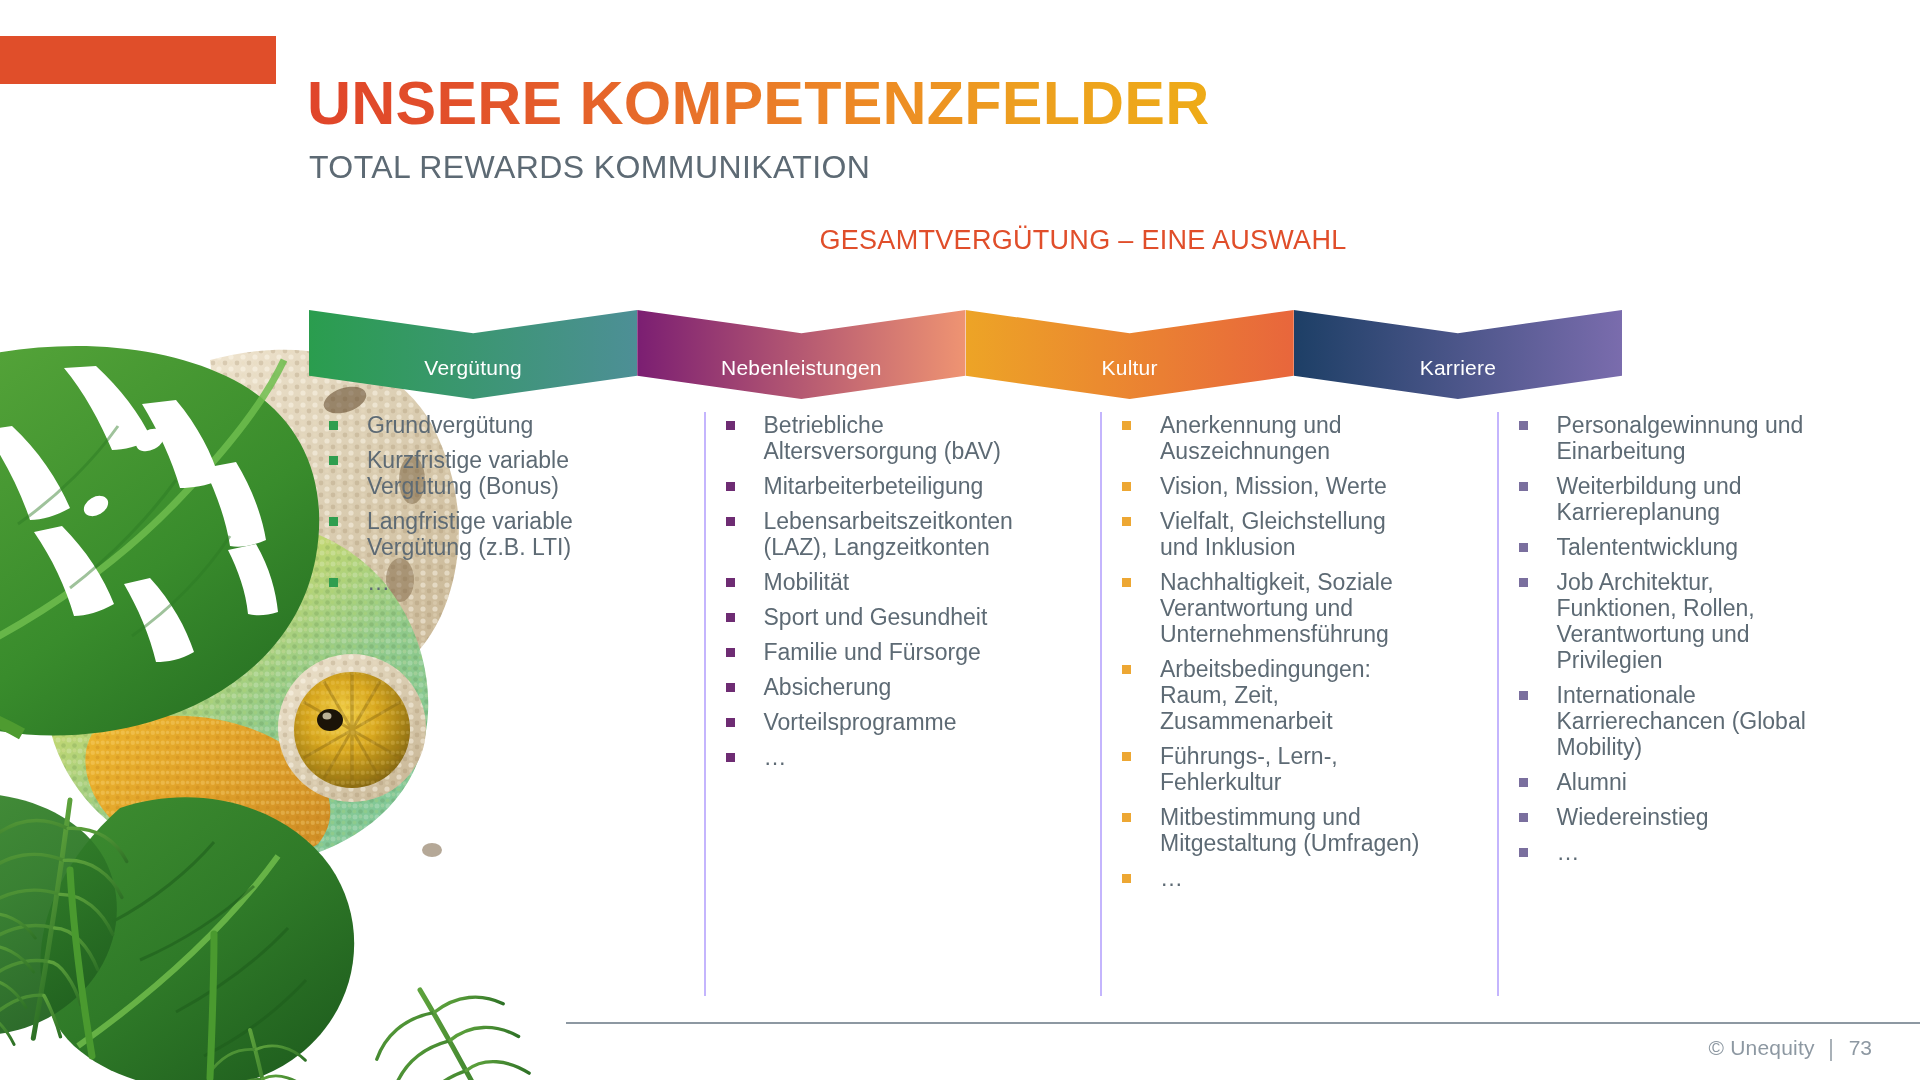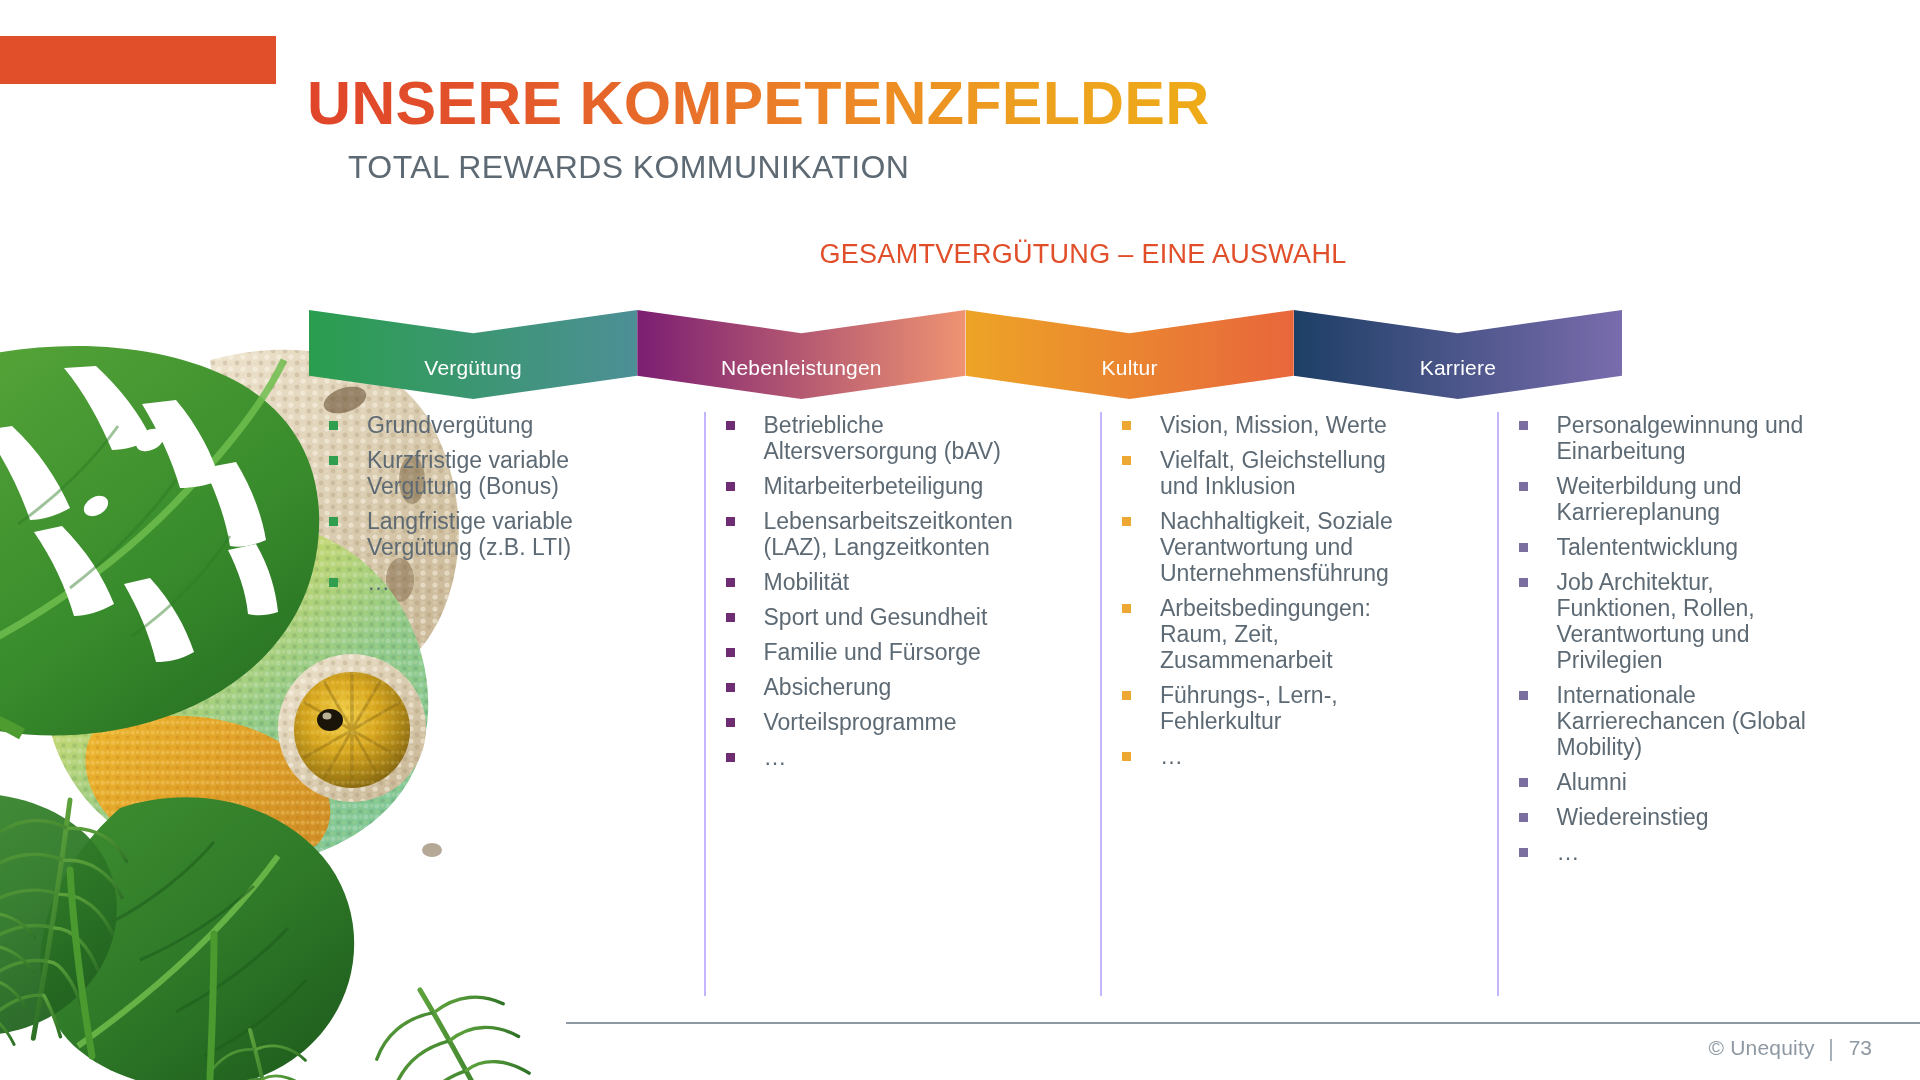--- a/index.html
+++ b/index.html
@@ -19,26 +19,26 @@
     position:absolute;left:307px;top:32px;
     font-size:61px;font-weight:bold;letter-spacing:.2px;
     line-height:1;white-space:nowrap;
     background:linear-gradient(90deg,#e0452a 0%,#e2512a 18%,#e8712a 42%,#ed8a25 62%,#eda01f 80%,#eeab17 100%);
     -webkit-background-clip:text;background-clip:text;
     -webkit-text-fill-color:transparent;color:transparent;text-decoration:underline;
   }
   .subtitle{
     position:absolute;left:309px;top:122px;
     font-size:32px;font-weight:normal;letter-spacing:.4px;
-    color:#5d6a74;white-space:nowrap;margin-left:39px;
+    color:#5d6a74;white-space:nowrap;
   }
 
   
   .section-heading{
-    position:absolute;top:239px;left:309px;width:1548px;
+    position:absolute;top:225px;left:309px;width:1548px;
     text-align:center;font-size:27px;letter-spacing:.3px;
     color:#e04e2a;white-space:nowrap;
   }
 
   
   #banner-row{
     position:absolute;left:309px;top:310px;width:1313px;height:89px;
     display:flex;
   }
   .banner{
@@ -361,26 +361,27 @@
           <li><span class="sq" style="background: rgb(110, 44, 115);"></span><span>Mobilität</span></li>
           <li><span class="sq" style="background: rgb(110, 44, 115);"></span><span>Sport und Gesundheit</span></li>
           <li><span class="sq" style="background: rgb(110, 44, 115);"></span><span>Familie und Fürsorge</span></li>
           <li><span class="sq" style="background: rgb(110, 44, 115);"></span><span>Absicherung</span></li>
           <li><span class="sq" style="background: rgb(110, 44, 115);"></span><span>Vorteilsprogramme</span></li>
           <li><span class="sq" style="background: rgb(110, 44, 115);"></span><span>…</span></li>
         </ul>
       </div>
       <div class="col">
         <ul class="bullets">
+          <li><span class="sq" style="background: rgb(237, 167, 51);"></span><span>Anerkennung und Auszeichnungen</span></li>
           <li><span class="sq" style="background: rgb(237, 167, 51);"></span><span>Vision, Mission, Werte</span></li>
           <li><span class="sq" style="background: rgb(237, 167, 51);"></span><span>Vielfalt, Gleichstellung und Inklusion</span></li>
           <li><span class="sq" style="background: rgb(237, 167, 51);"></span><span>Nachhaltigkeit, Soziale Verantwortung und Unternehmensführung</span></li>
           <li><span class="sq" style="background: rgb(237, 167, 51);"></span><span>Arbeitsbedingungen: Raum, Zeit, Zusammenarbeit</span></li>
           <li><span class="sq" style="background: rgb(237, 167, 51);"></span><span>Führungs-, Lern-, Fehlerkultur</span></li>
-          <li><span class="sq" style="background: rgb(237, 167, 51);"></span></li>
+          <li><span class="sq" style="background: rgb(237, 167, 51);"></span><span>Mitbestimmung und Mitgestaltung (Umfragen)</span></li>
           <li><span class="sq" style="background: rgb(237, 167, 51);"></span><span>…</span></li>
         </ul>
       </div>
       <div class="col">
         <ul class="bullets">
           <li><span class="sq" style="background: rgb(122, 111, 158);"></span><span>Personalgewinnung und Einarbeitung</span></li>
           <li><span class="sq" style="background: rgb(122, 111, 158);"></span><span>Weiterbildung und Karriereplanung</span></li>
           <li><span class="sq" style="background: rgb(122, 111, 158);"></span><span>Talententwicklung</span></li>
           <li><span class="sq" style="background: rgb(122, 111, 158);"></span><span>Job Architektur, Funktionen, Rollen, Verantwortung und Privilegien</span></li>
           <li><span class="sq" style="background: rgb(122, 111, 158);"></span><span>Internationale Karrierechancen (Global Mobility)</span></li>

